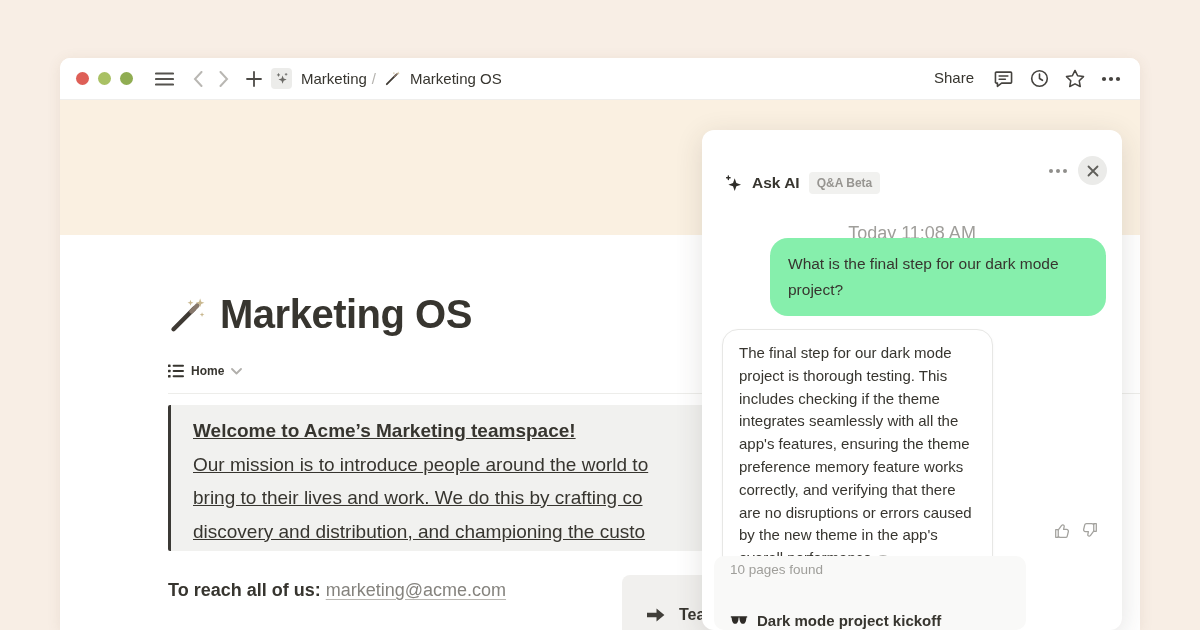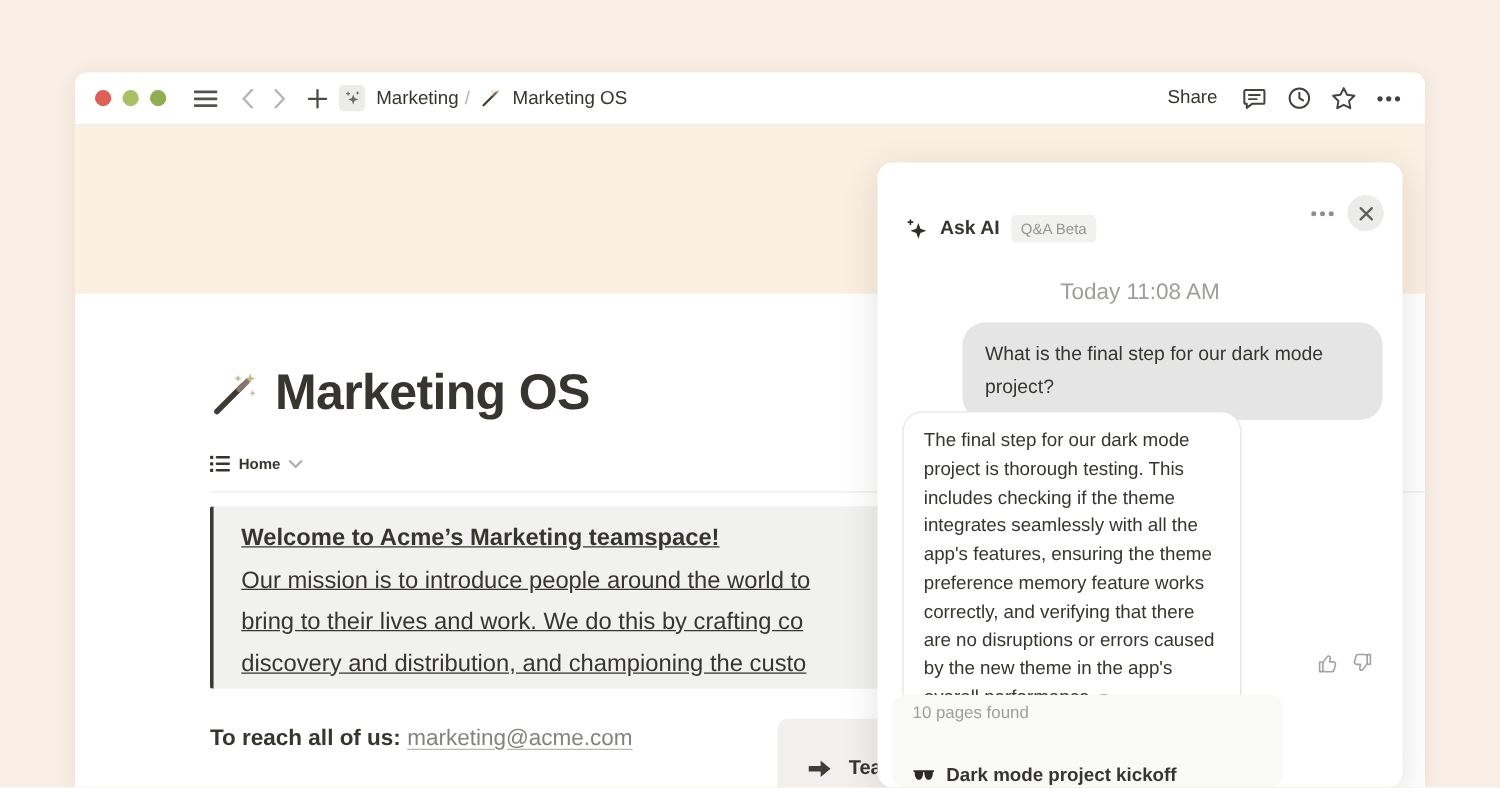--- a/index.html
+++ b/index.html
@@ -49,29 +49,29 @@
   .page-card { position:absolute; left:562px; top:517px; width:110px; height:80px;
                background:#f1f0ee; border-radius:8px; display:flex; align-items:center;
                padding-left:23px; gap:13px; cursor:pointer; }
   .page-card-label { font-size:16px; font-weight:700; }
 
   
   .ai-panel { position:absolute; left:642px; top:72px; width:420px; height:500px; background:#fff;
               border-radius:12px; box-shadow:0 6px 28px rgba(60,50,40,.14); z-index:5; }
   .ai-header { position:absolute; left:22px; top:42px; display:flex; align-items:center; gap:9px; }
   .ai-title { font-size:15.5px; font-weight:700; }
-  .ai-badge { background:#f1f1ef; color:#979591; font-size:12px; padding:4px 8px; border-radius:4px; }
+  .ai-badge { background:#f1f1ef; color:#979591; font-size:12px; padding:4px 8px; border-radius:4px;font-weight:bold; }
   .ai-dots { position:absolute; left:343px; top:33px; width:26px; height:16px; display:flex;
              align-items:center; justify-content:center; gap:3px; cursor:pointer; }
   .ai-dots i { width:4px; height:4px; border-radius:50%; background:#8f8e8b; }
   .ai-close { position:absolute; left:376px; top:26px; width:29px; height:29px; border-radius:50%;
               background:#ebebe9; display:flex; align-items:center; justify-content:center;
               color:#5f5e5a; font-size:15px; cursor:pointer; }
   .ai-time { position:absolute; top:93px; width:100%; text-align:center; font-size:18px; color:#9f9e9a; }
-  .bubble-user { position:absolute; right:16px; top:128px; max-width:336px; background:#e5e5e5;
+  .bubble-user { position:absolute; right:16px; top:108px; max-width:336px; background:#86efac;
                  border-radius:18px; padding:13px 18px; font-size:15.5px; line-height:26px; }
   .bubble-ai { position:absolute; left:20px; top:199px; width:271px; background:#fff;
                border:1px solid #e7e7e5; border-radius:16px; padding:12px 16px 13px;
                font-size:15px; line-height:22.8px; box-shadow:0 1px 3px rgba(0,0,0,.04); }
   .cite { display:inline-flex; width:16px; height:16px; border-radius:50%; background:#b3b2ae;
           color:#fff; font-size:10.5px; font-weight:700; align-items:center; justify-content:center;
           vertical-align:-3px; margin:0 1px 0 3px; cursor:pointer; }
   .feedback { position:absolute; left:352px; top:392px; display:flex; gap:10px; color:#a3a29e; }
   .feedback span { cursor:pointer; display:flex; }
   .sources-box { position:absolute; left:12px; top:426px; width:312px; height:74px;

